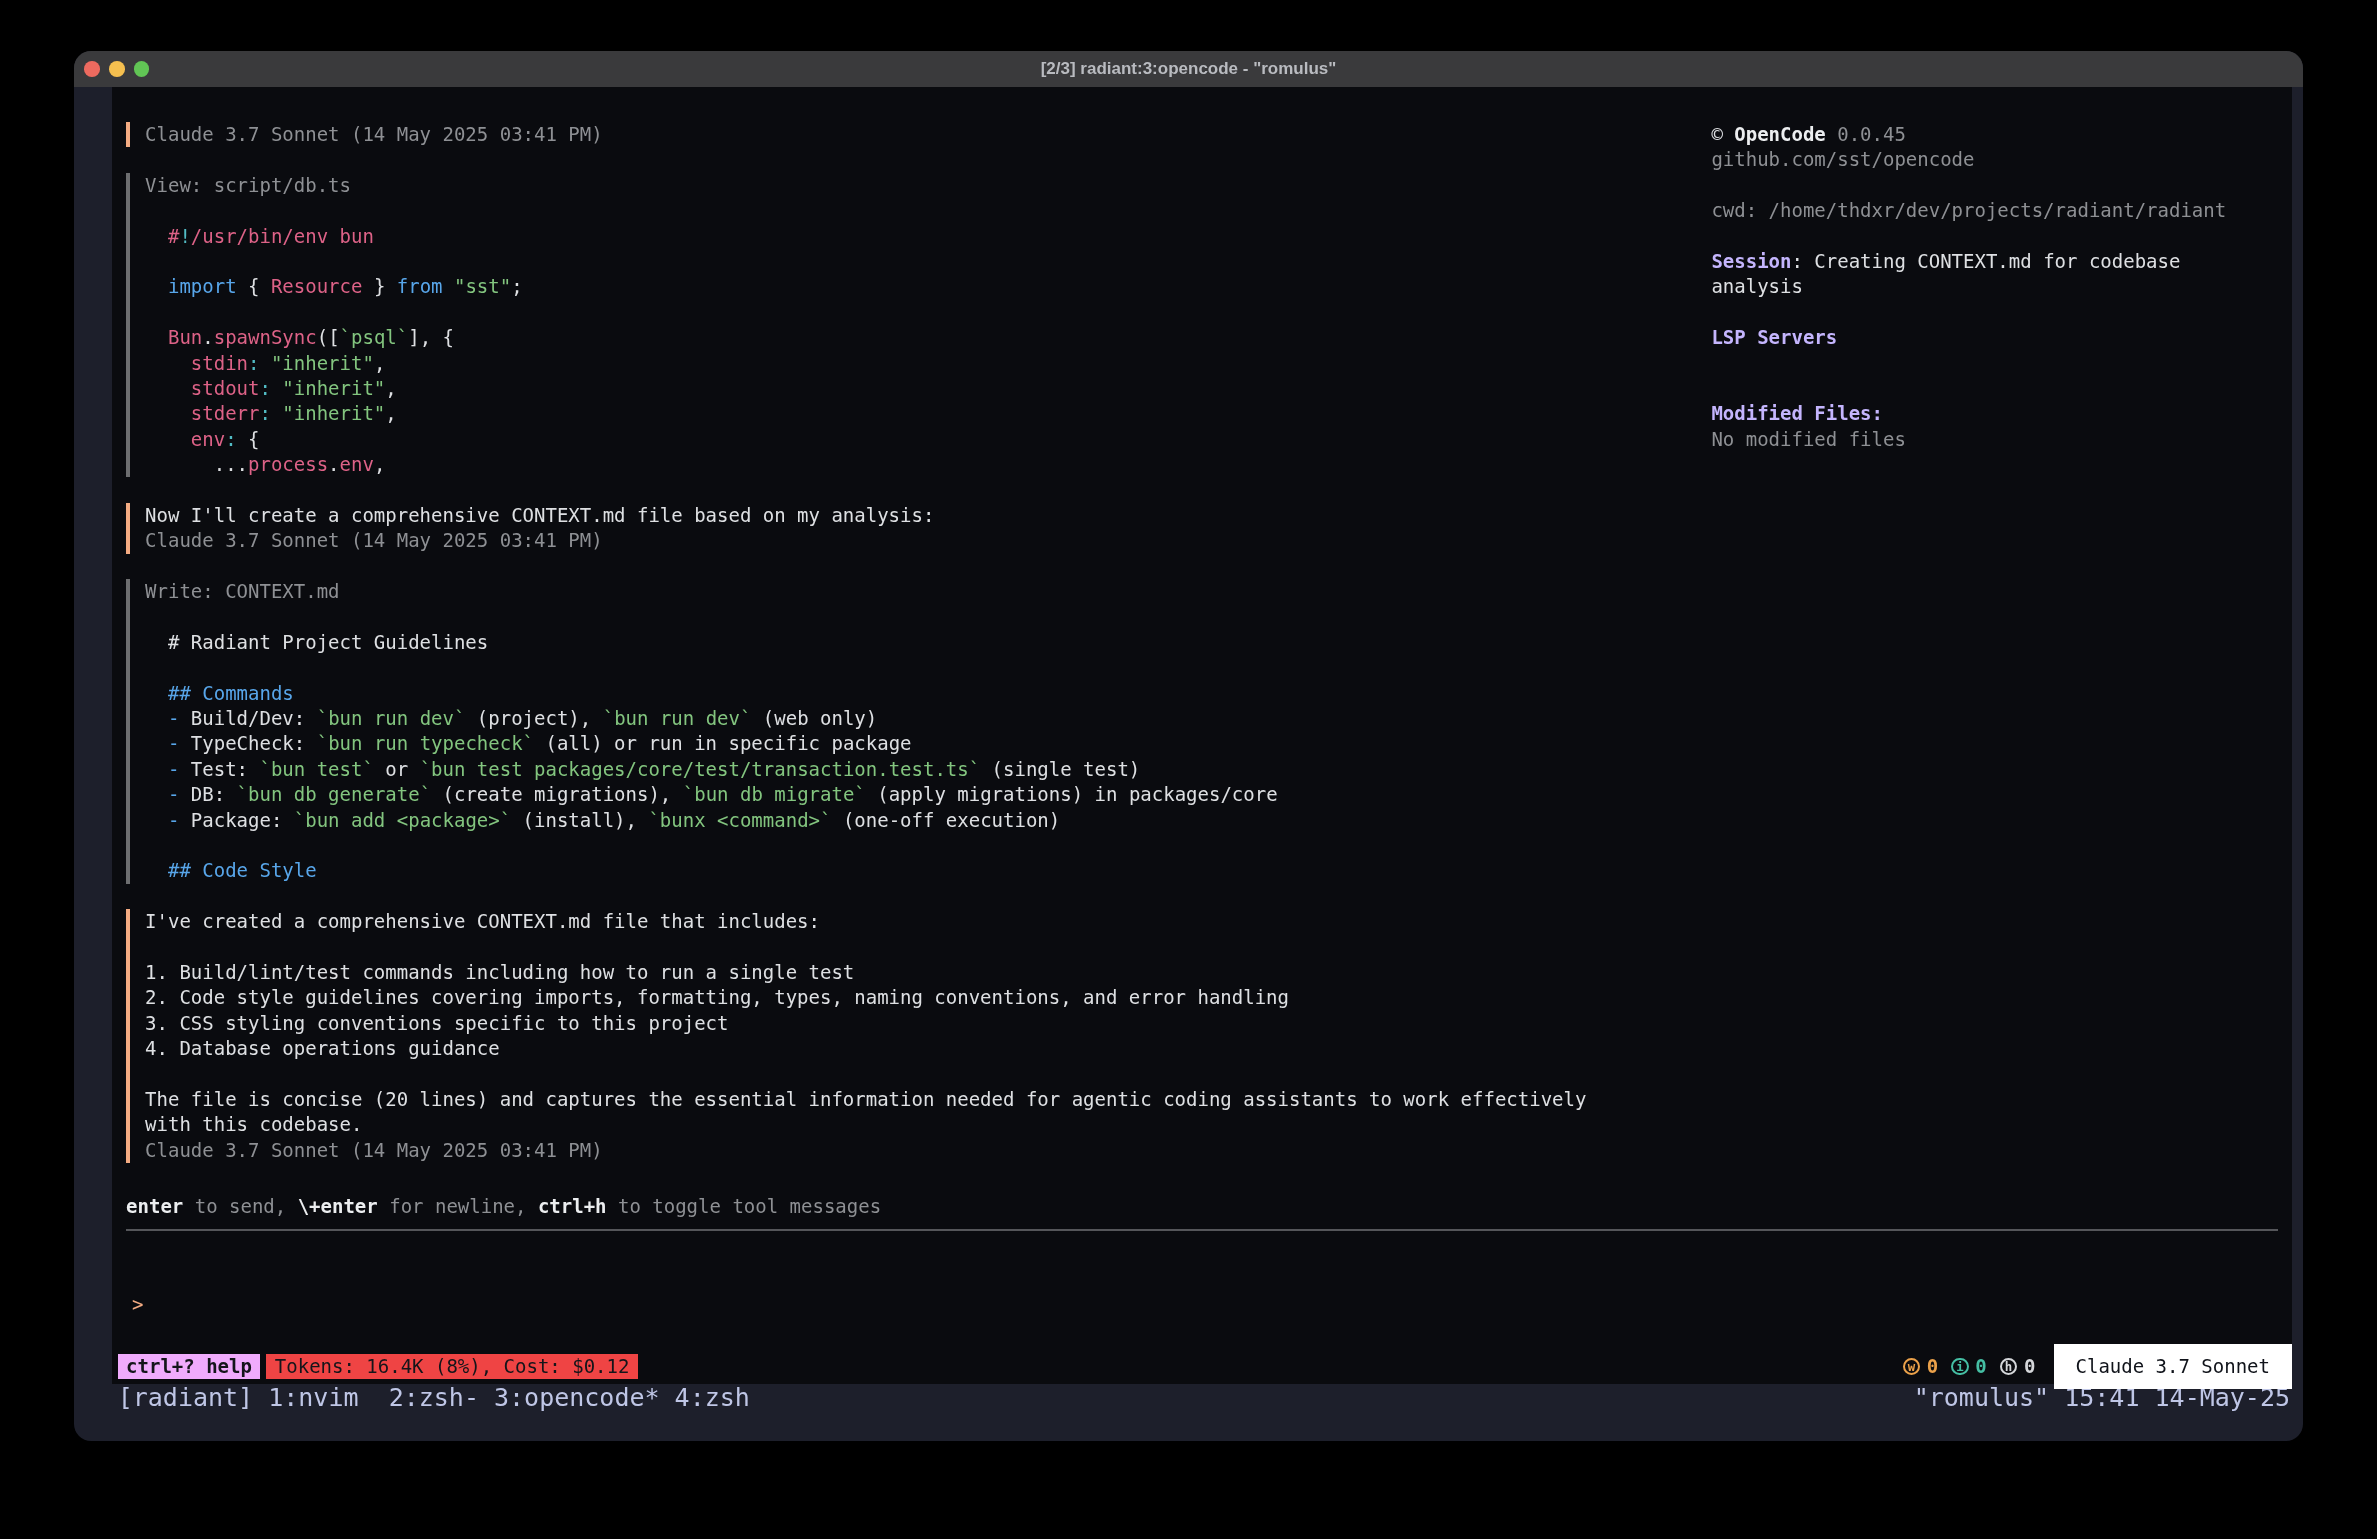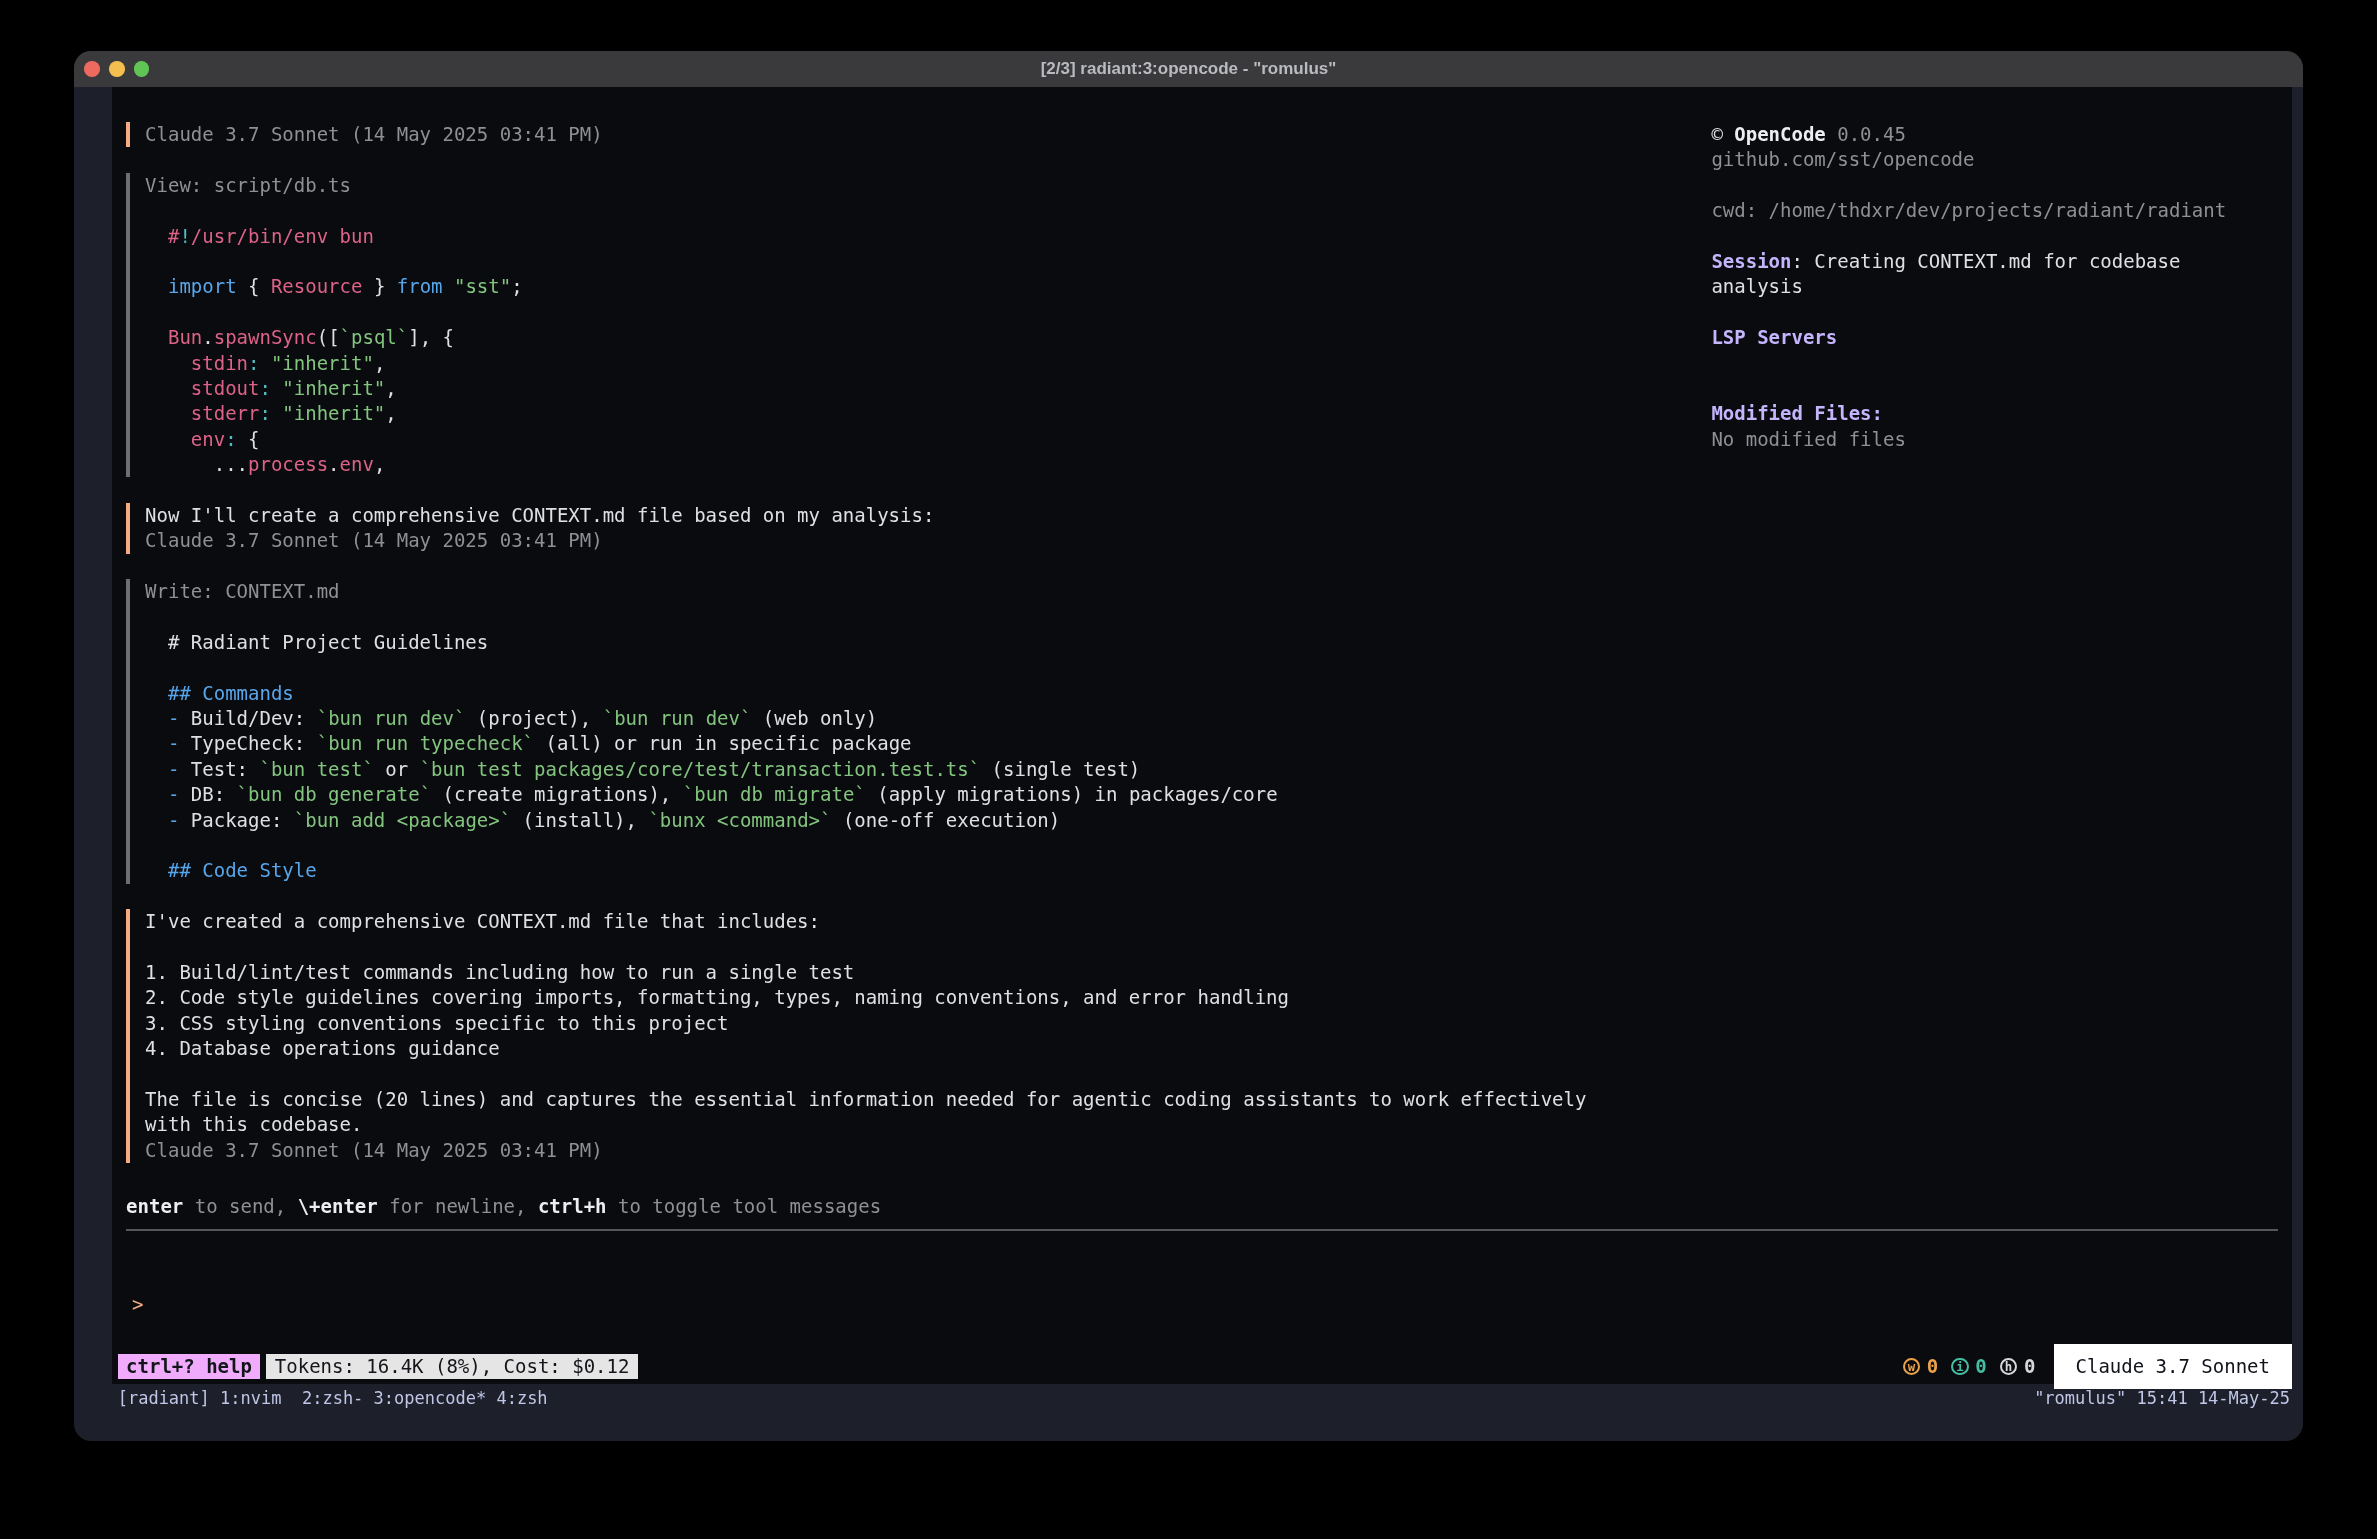--- a/index.html
+++ b/index.html
@@ -28,29 +28,29 @@
   .c-cyan{color:#52bcc5;}
   .c-orangeb{color:#c4b5fd;font-weight:700;}
   .sidebar{position:absolute;left:1599px;top:35px;}
   .hintbar{position:absolute;left:13.7px;top:1107px;}
   .sep{position:absolute;left:13.7px;right:13.7px;top:1142px;height:2px;background:#55565a;}
   .inputarea{position:absolute;left:13.7px;right:13.7px;top:1154px;height:104px;}
   .caret{color:#f3ab82;padding-left:5.9px;}
   .statusbar{position:absolute;left:5.2px;right:0;bottom:5.2px;height:25px;display:flex;align-items:center;}
   .badge{height:25px;display:flex;align-items:center;padding:0 8.5px;color:#14151a;font-size:19px;}
   .badge-help{background:#f0abfc;margin-right:5.9px;font-weight:700;}
-  .badge-tokens{background:#e5e5e5;}
+  .badge-tokens{background:#ef4444;}
   .flexspacer{flex:1;}
   .diag{display:flex;align-items:center;margin-right:13px;}
   .circ{width:17.6px;height:17.6px;border-radius:50%;border:2px solid;display:flex;align-items:center;
         justify-content:center;font-size:12.4px;font-weight:700;margin-right:6.5px;box-sizing:border-box;}
   .cnt{font-size:19px;font-weight:700;}
   .badge-model{background:#ffffff;padding:10px 22px;margin-left:5.2px;color:#10131a;}
   .tmuxbar{height:27px;display:flex;align-items:center;justify-content:space-between;
-           padding:0 13px 0 15.7px;color:#bfc6e6;font-size:17px;white-space:pre;}
+           padding:0 13px 0 15.7px;color:#bfc6e6;font-size:25px;white-space:pre;}
   .bottomspacer{height:30px;}
   .tmux-window{margin-right:0;}
 </style>
 </head>
 <body>
 
 <div class="window">
   <div class="titlebar">
     <div class="lights" id="lights">
         <span class="light" style="background: rgb(237, 106, 95);"></span>

